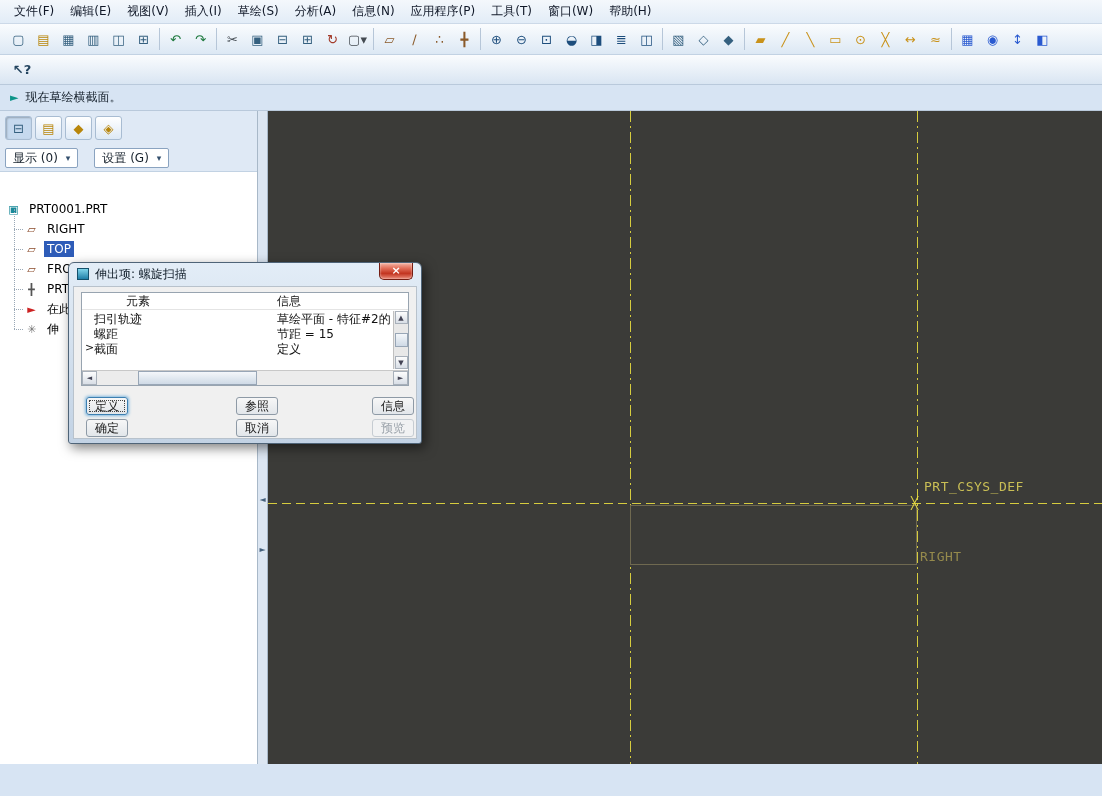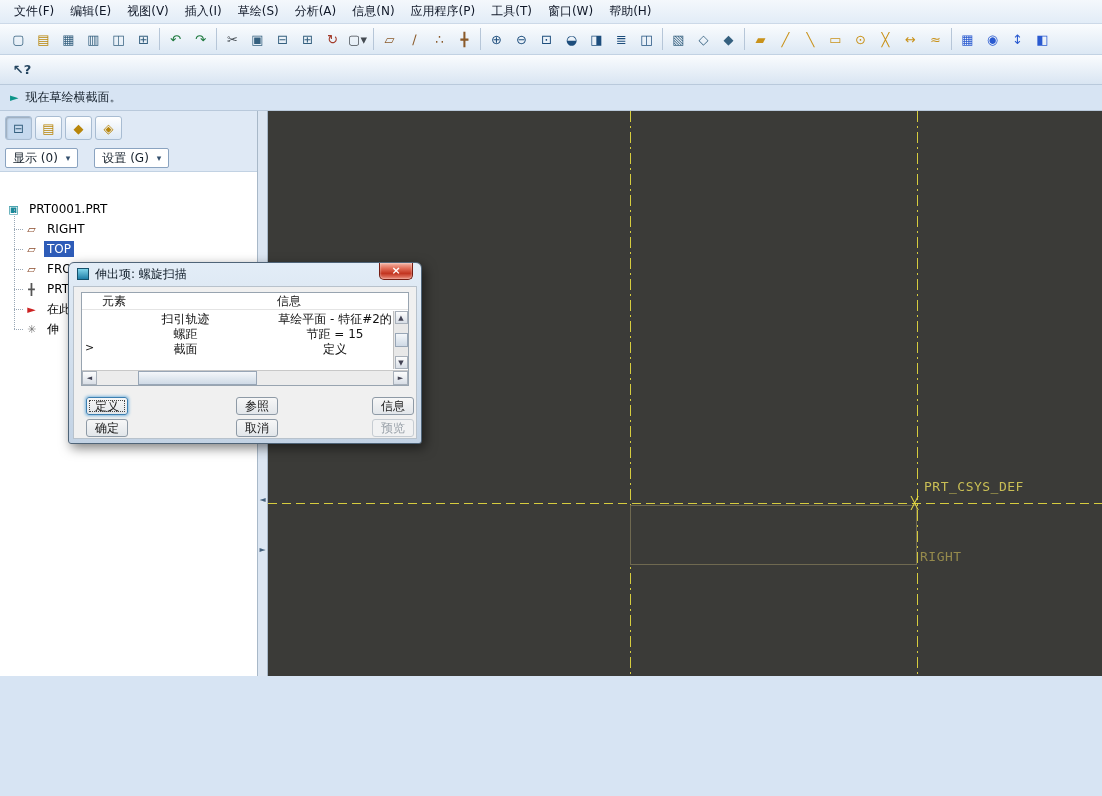--- a/index.html
+++ b/index.html
@@ -1,18 +1,18 @@
 <!DOCTYPE html>
 <html><head>
 <meta charset="utf-8">
 <style>
 *{margin:0;padding:0;box-sizing:border-box;}
 html,body{width:1102px;height:796px;}
 body{font-family:"DejaVu Sans","Liberation Sans",sans-serif;font-size:12px;overflow:hidden;background:#d7e4f3;}
-.app{position:relative;width:1102px;height:676px;background:#5eead4;overflow:hidden;}
+.app{position:relative;width:1102px;height:764px;background:#5eead4;overflow:hidden;}
 .menubar{height:24px;display:flex;align-items:center;padding-left:6px;background:linear-gradient(#f4f8fc,#e2ecf7);border-bottom:1px solid #ccd9e8;}
 .menu-item{padding:3px 8px;color:#101828;cursor:default;white-space:nowrap;}
 .toolbar{height:31px;display:flex;align-items:center;padding-left:6px;background:linear-gradient(#fafcfe,#dce8f4);border-bottom:1px solid #c2d2e3;}
 .toolbar2{height:30px;display:flex;align-items:center;padding-left:8px;background:linear-gradient(#fafcfe,#d9e5f2);border-bottom:1px solid #b9c9db;}
 .tb-icon{width:25px;height:23px;display:inline-flex;align-items:center;justify-content:center;font-size:13px;border:1px solid transparent;border-radius:2px;cursor:default;flex:0 0 auto;}
 .tb-sep{width:1px;height:22px;background:#b6c6d8;margin:0 3px;display:inline-block;flex:0 0 auto;}
 .help-icon{font-size:13px;font-weight:bold;color:#23445f;width:28px;height:24px;display:inline-flex;align-items:center;justify-content:center;}
 .msgbar{height:26px;display:flex;align-items:center;gap:7px;padding-left:10px;background:#d7e4f3;border-bottom:1px solid #b9c9db;color:#15202b;}
 .msg-icon{color:#0d9488;font-size:11px;}
 .main{display:flex;height:685px;}
@@ -41,23 +41,23 @@
 .cv-label{position:absolute;font-family:"DejaVu Sans Mono","Liberation Mono",monospace;font-size:13px;letter-spacing:.5px;white-space:nowrap;}
 
 .dialog{position:absolute;left:68px;top:262px;width:354px;height:182px;z-index:40;background:linear-gradient(#e3edf7,#c2d2e4);border:1px solid #4f6478;border-radius:6px 6px 3px 3px;box-shadow:3px 4px 12px rgba(0,0,0,.5);}
 .dlg-title{height:22px;display:flex;align-items:center;gap:6px;padding:0 8px;cursor:default;}
 .dlg-ico{width:12px;height:12px;background:linear-gradient(#7fd4ea,#1f7fa8);border:1px solid #14506b;display:inline-block;flex:0 0 auto;}
 .dlg-text{font-size:12px;color:#0f1c28;white-space:nowrap;}
 .dlg-close{position:absolute;top:0;right:8px;width:34px;height:17px;background:linear-gradient(#f4b3a4 0%,#e06a55 35%,#c23420 65%,#ea8977 100%);border:1px solid #741d12;border-top:none;border-radius:0 0 5px 5px;color:#fff;font-size:11px;font-weight:bold;text-align:center;line-height:15px;box-shadow:inset 0 0 2px rgba(255,255,255,.8);cursor:default;}
 .dlg-body{position:absolute;left:4px;right:4px;top:23px;bottom:4px;background:#f0f0f0;border:1px solid #b8c2cc;}
 .dlg-table{position:absolute;left:7px;right:7px;top:5px;height:94px;background:#fff;border:1px solid #98a4b0;}
 .tbl-header{height:17px;display:flex;border-bottom:1px solid #e4e4e4;color:#1a1a1a;}
-.th-el{width:195px;padding-left:20px;}
+.th-el{width:195px;padding-left:44px;}
 .th-info{flex:1;}
-.tbl-rows{position:absolute;left:0;right:15px;top:18px;bottom:16px;overflow:hidden;text-align:center;}
+.tbl-rows{position:absolute;left:0;right:15px;top:18px;bottom:16px;overflow:hidden;}
 .trow{height:15px;display:flex;white-space:nowrap;color:#111;}
 .tmark{width:12px;padding-left:3px;font-size:11px;flex:0 0 auto;}
 .tel{width:183px;flex:0 0 auto;}
 .tinfo{flex:1;overflow:hidden;}
 .vscroll{position:absolute;right:0;top:18px;bottom:16px;width:15px;background:#e8e8e8;border-left:1px solid #c0c0c0;display:flex;flex-direction:column;justify-content:space-between;align-items:center;}
 .vs-btn{font-size:7px;color:#445;width:13px;height:13px;background:linear-gradient(#fdfdfd,#d8dee6);border:1px solid #a8b0ba;text-align:center;line-height:12px;}
 .vs-thumb{width:13px;height:14px;background:linear-gradient(#f4f7fa,#cfdae6);border:1px solid #98a6b6;}
 .hscroll{position:absolute;left:0;right:0;bottom:0;height:15px;background:#ececec;border-top:1px solid #c8c8c8;display:flex;align-items:center;}
 .hs-btn{width:15px;height:14px;font-size:7px;color:#445;background:linear-gradient(#fdfdfd,#d8dee6);border:1px solid #a8b0ba;text-align:center;line-height:13px;flex:0 0 auto;}
 .hs-track{flex:1;position:relative;height:14px;}

